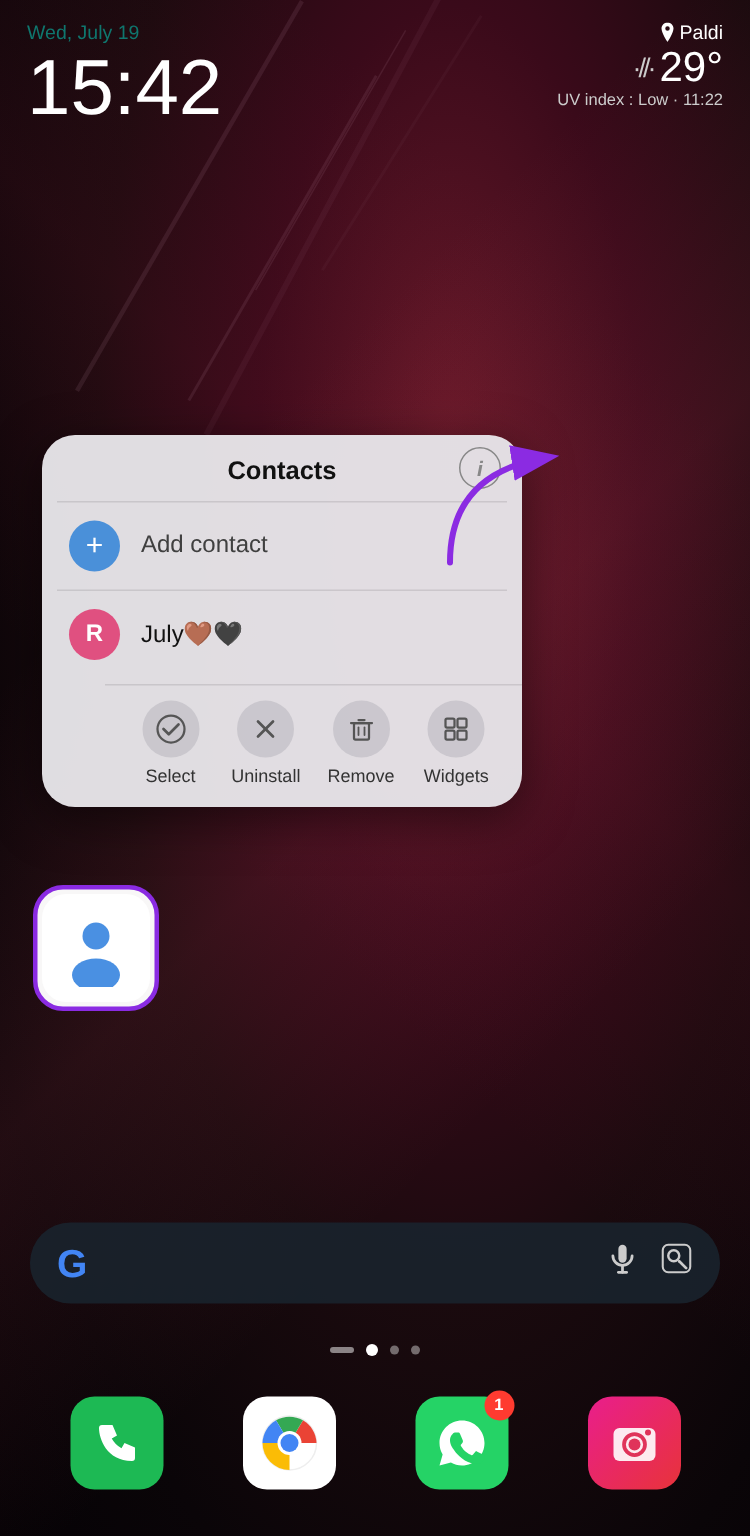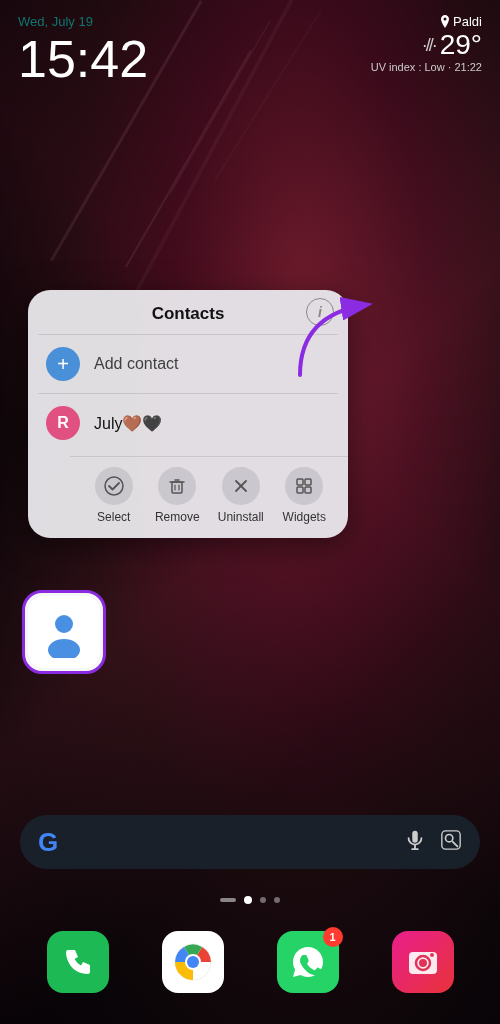--- a/index.html
+++ b/index.html
@@ -428,21 +428,21 @@
       <span>Paldi</span>
     </span>
   </div>
   <div style="display:flex; justify-content:space-between; align-items:flex-start;">
     <span class="status-time">15:42</span>
     <div class="weather-info">
       <div style="display:flex; align-items:center; justify-content:flex-end; gap:4px;">
         <span class="weather-icon-small">·//·</span>
         <span class="weather-temp">29°</span>
       </div>
-      <div class="weather-uv">UV index : Low · 21:22</div>
+      <div class="weather-uv">UV index : Low · 11:22</div>
     </div>
   </div>
 </div>
 
 <div class="context-menu">
   <div class="context-menu-header">
     <span class="context-menu-title">Contacts</span>
     <div class="info-button">
       <span>i</span>
     </div>
@@ -464,45 +464,45 @@
 
   <div class="context-menu-actions">
     <div class="action-btn">
       <div class="action-btn-icon">
         <svg width="20" height="20" viewBox="0 0 20 20">
           <circle cx="10" cy="10" r="9" fill="none" stroke="#555" stroke-width="1.5"></circle>
           <polyline points="5,10 8.5,13.5 15,7" fill="none" stroke="#555" stroke-width="1.8" stroke-linecap="round" stroke-linejoin="round"></polyline>
         </svg>
       </div>
       <span class="action-btn-label">Select</span>
+    </div>
+    <div class="action-btn">
+      <div class="action-btn-icon">
+        <svg width="20" height="20" viewBox="0 0 20 20">
+          <line x1="5" y1="5" x2="15" y2="15" stroke="#555" stroke-width="1.8" stroke-linecap="round"></line>
+          <line x1="15" y1="5" x2="5" y2="15" stroke="#555" stroke-width="1.8" stroke-linecap="round"></line>
+        </svg>
+      </div>
+      <span class="action-btn-label">Uninstall</span>
     </div>
     <div class="action-btn">
       <div class="action-btn-icon">
         <svg width="20" height="20" viewBox="0 0 20 20">
           <rect x="5" y="6" width="10" height="11" rx="1" fill="none" stroke="#555" stroke-width="1.5"></rect>
           <line x1="3" y1="6" x2="17" y2="6" stroke="#555" stroke-width="1.5" stroke-linecap="round"></line>
           <line x1="8" y1="4" x2="12" y2="4" stroke="#555" stroke-width="1.5" stroke-linecap="round"></line>
           <line x1="8" y1="9" x2="8" y2="14" stroke="#555" stroke-width="1.2" stroke-linecap="round"></line>
           <line x1="12" y1="9" x2="12" y2="14" stroke="#555" stroke-width="1.2" stroke-linecap="round"></line>
         </svg>
       </div>
       <span class="action-btn-label">Remove</span>
     </div>
     <div class="action-btn">
       <div class="action-btn-icon">
         <svg width="20" height="20" viewBox="0 0 20 20">
-          <line x1="5" y1="5" x2="15" y2="15" stroke="#555" stroke-width="1.8" stroke-linecap="round"></line>
-          <line x1="15" y1="5" x2="5" y2="15" stroke="#555" stroke-width="1.8" stroke-linecap="round"></line>
-        </svg>
-      </div>
-      <span class="action-btn-label">Uninstall</span>
-    </div>
-    <div class="action-btn">
-      <div class="action-btn-icon">
-        <svg width="20" height="20" viewBox="0 0 20 20">
           <rect x="3" y="3" width="6" height="6" rx="1" fill="none" stroke="#555" stroke-width="1.5"></rect>
           <rect x="11" y="3" width="6" height="6" rx="1" fill="none" stroke="#555" stroke-width="1.5"></rect>
           <rect x="3" y="11" width="6" height="6" rx="1" fill="none" stroke="#555" stroke-width="1.5"></rect>
           <rect x="11" y="11" width="6" height="6" rx="1" fill="none" stroke="#555" stroke-width="1.5"></rect>
         </svg>
       </div>
       <span class="action-btn-label">Widgets</span>
     </div>
   </div>
 </div>

